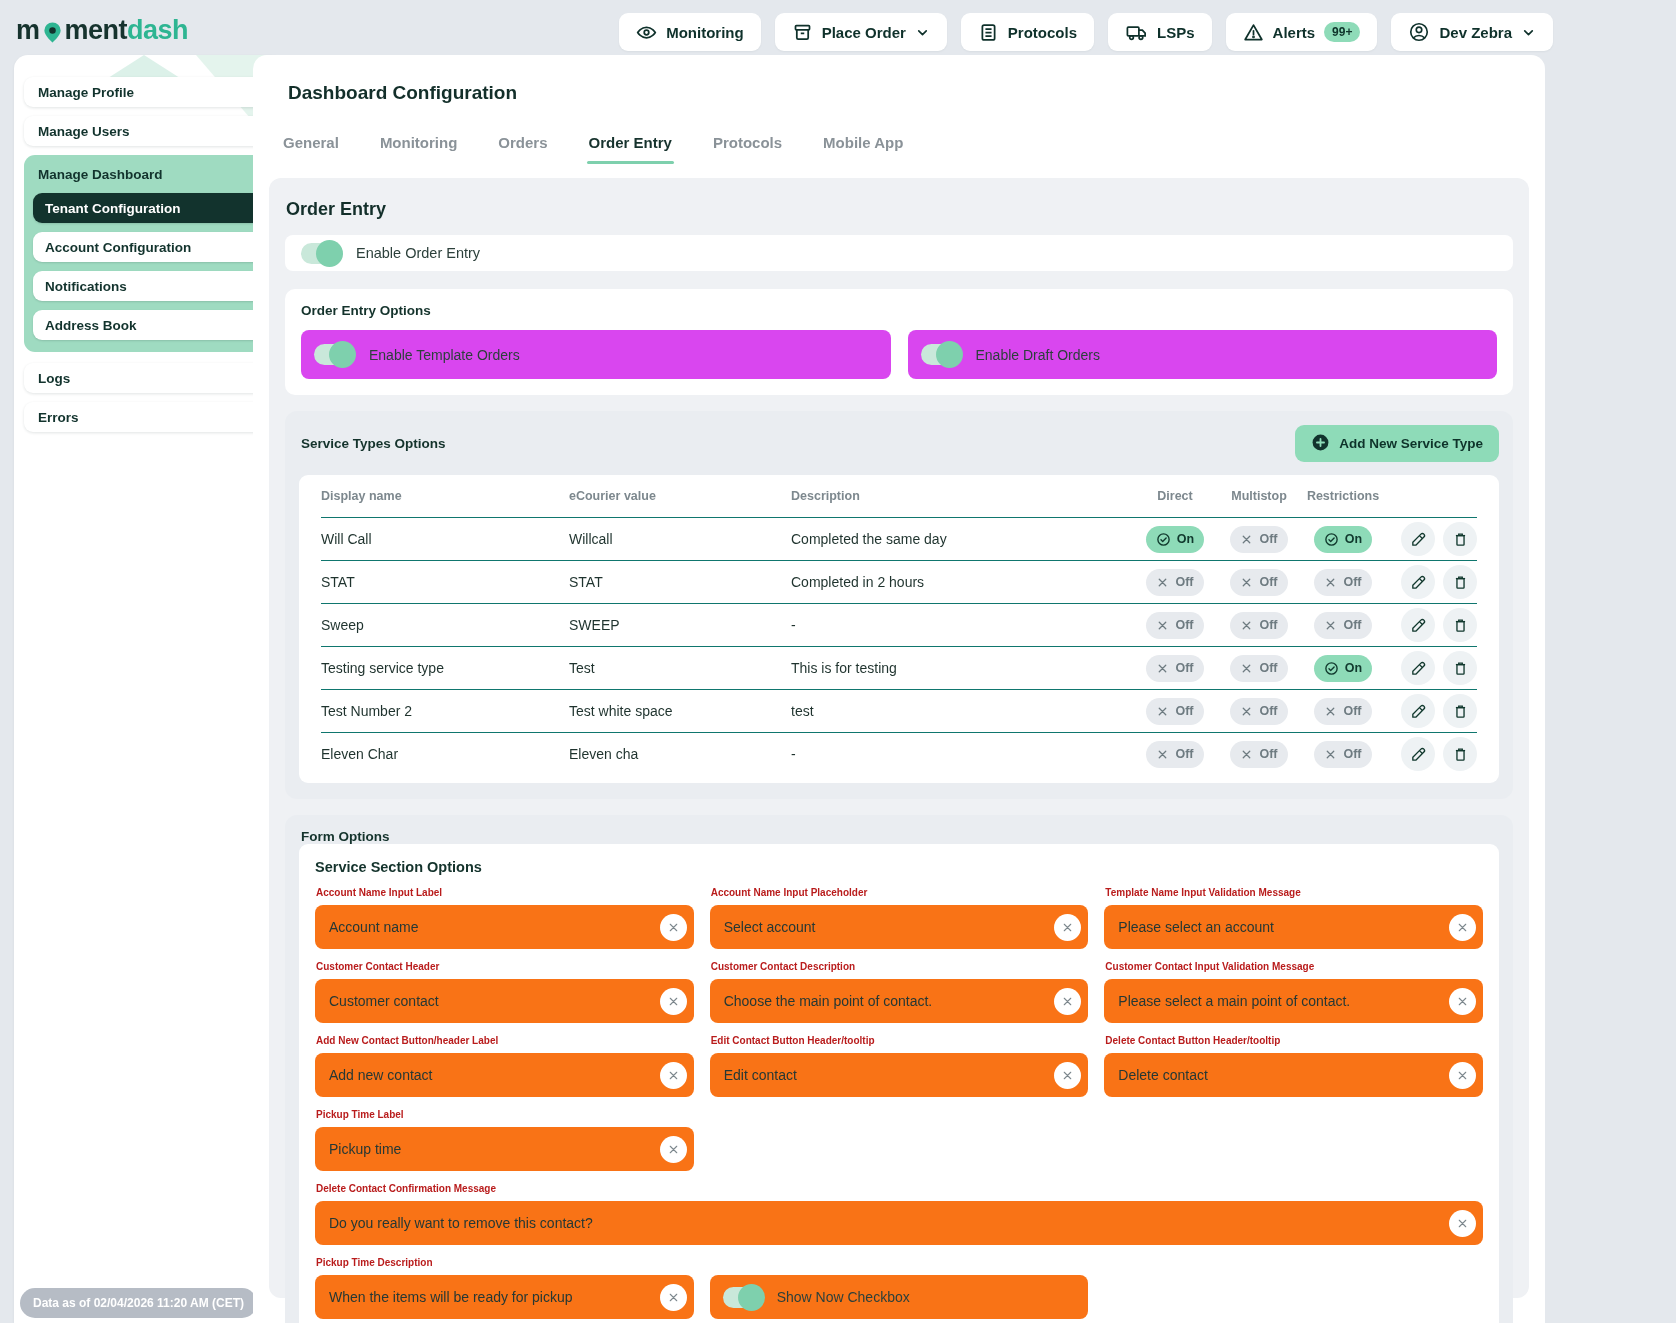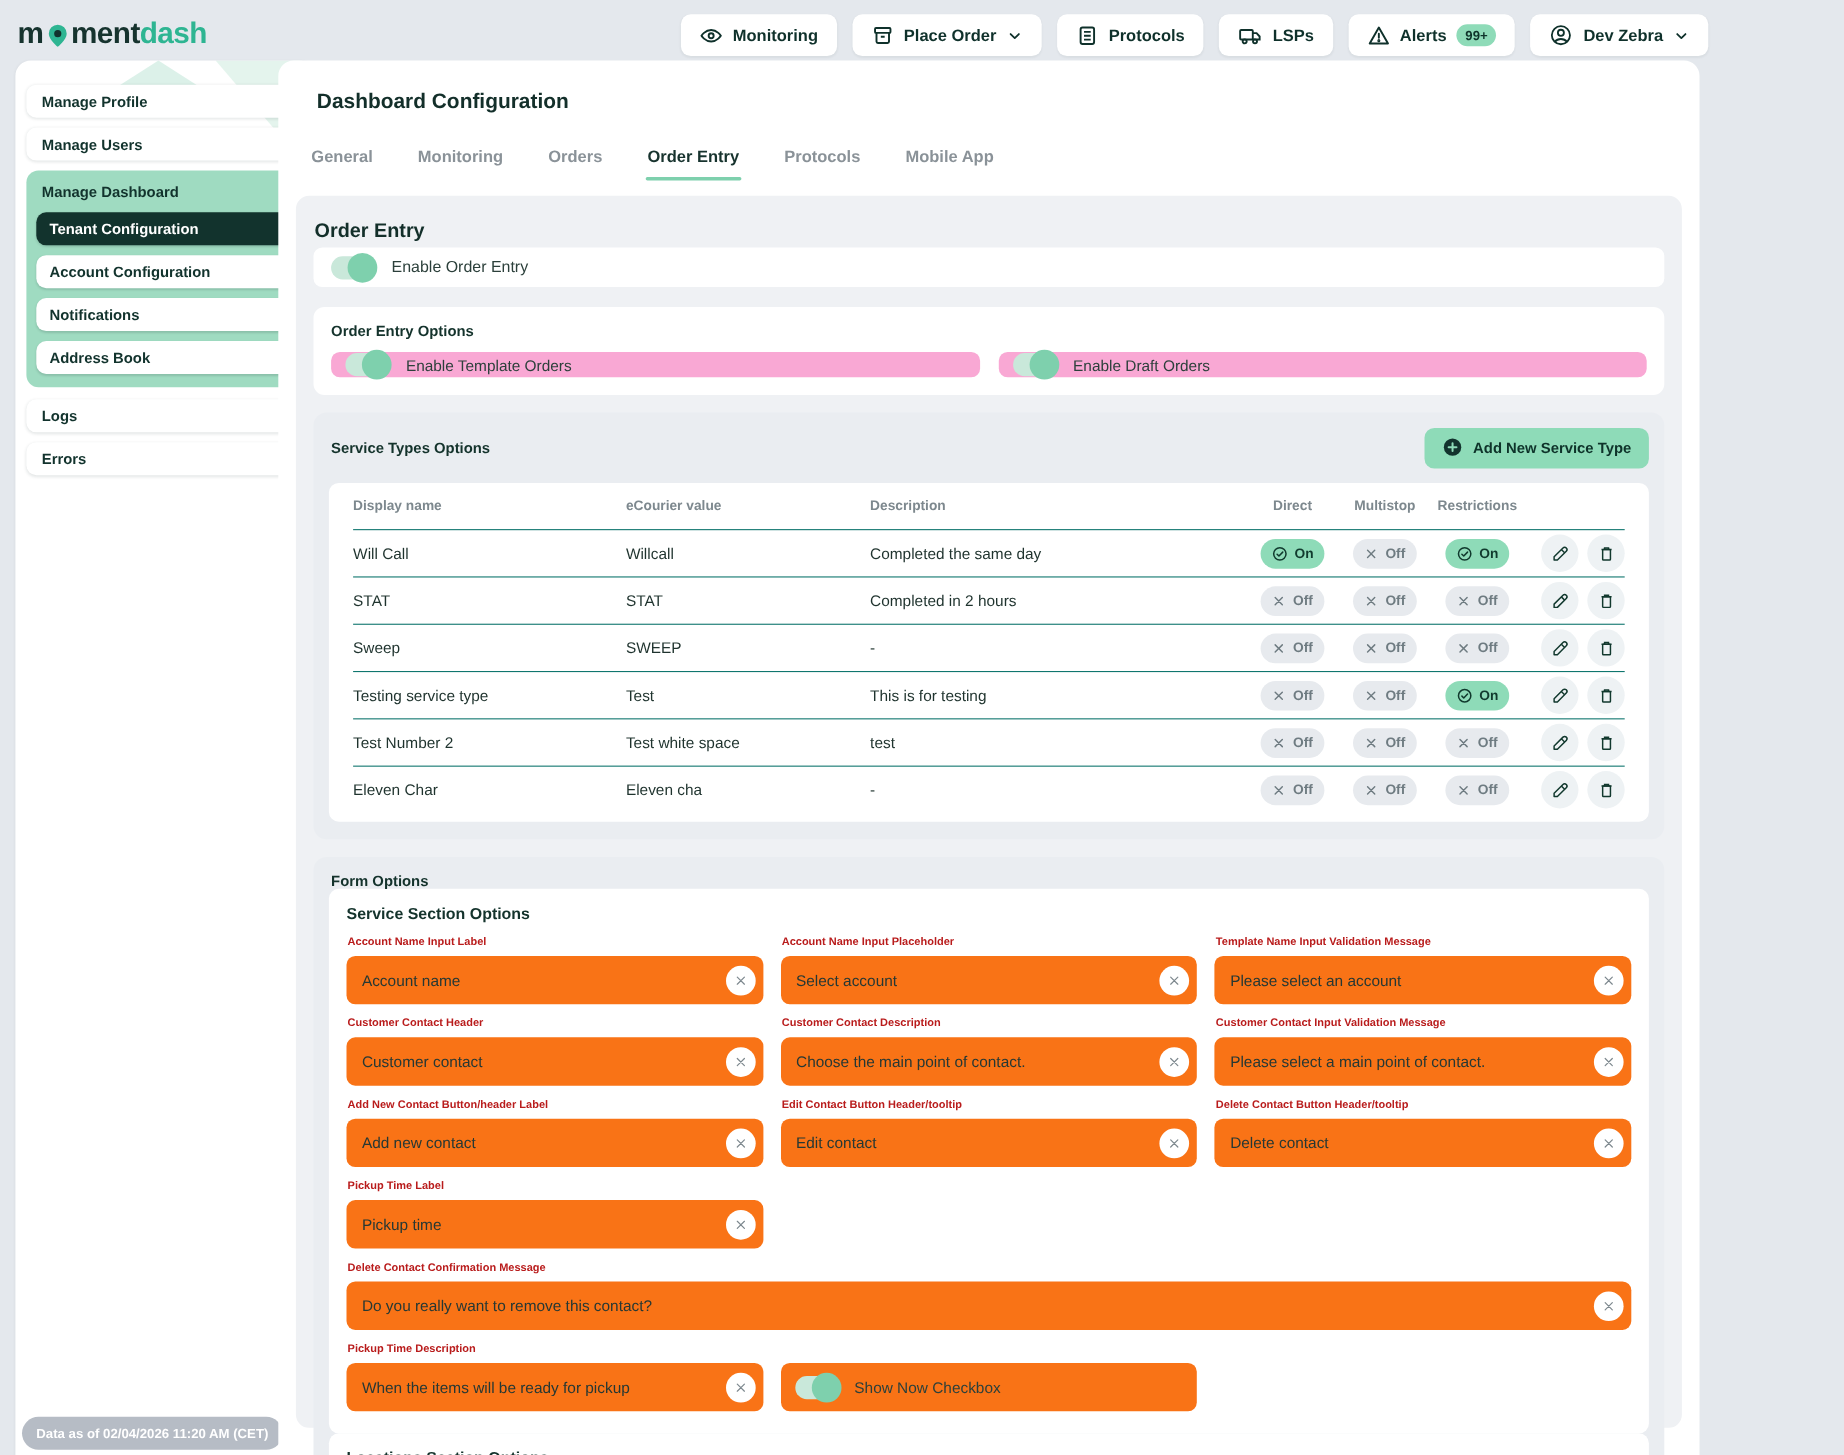--- a/index.html
+++ b/index.html
@@ -34,29 +34,29 @@
   
   .content { position:absolute; left:253px; top:55px; right:131px; bottom:0; background:#fff; border-radius:14px 14px 0 0; overflow:hidden; }
   .page-title { font-size:19px; font-weight:700; color:#132f2a; padding:27px 0 0 35px; }
   .tabs { display:flex; gap:41px; padding:30px 0 0 30px; }
   .tab { position:relative; font-size:15px; font-weight:700; color:#8a9298; padding-bottom:13px; cursor:pointer; }
   .tab.active { color:#17332e; }
   .tab.active::after { content:""; position:absolute; left:-2px; right:-2px; bottom:0; height:3px; border-radius:2px; background:#7ed0ad; }
 
   .panel-grey { margin:14px 16px 0 16px; background:#eff1f4; border-radius:12px; padding:16px; height:1120px; }
   .oe-heading { font-size:18px; font-weight:700; color:#132f2a; padding:5px 0 0 1px; }
-  .row-white { margin-top:5px; background:#fff; border-radius:8px; height:36px; display:flex; align-items:center; gap:15px; padding:0 16px; font-size:14.5px; color:#2c403b; }
+  .row-white { margin-top:15px; background:#fff; border-radius:8px; height:36px; display:flex; align-items:center; gap:15px; padding:0 16px; font-size:14.5px; color:#2c403b; }
 
   .tg { position:relative; width:40px; height:21px; border-radius:11px; background:#c9e8da; flex:0 0 auto; cursor:pointer; }
   .tg::after { content:""; position:absolute; width:27px; height:27px; border-radius:50%; background:#7ed0ad; right:-2px; top:-3px; }
 
   .card { margin-top:18px; background:#fff; border-radius:10px; padding:14px 16px 16px 16px; }
   .card-title { font-size:13.5px; font-weight:700; color:#14332c; }
   .opt-rows { display:flex; gap:17px; margin-top:12px; }
-  .opt-row { flex:1; background:#f9a8d4; border-radius:8px; height:23px; display:flex; align-items:center; gap:15px; padding:0 13px; font-size:14px; color:#2c403b; }
+  .opt-row { flex:1; background:#d946ef; border-radius:8px; height:49px; display:flex; align-items:center; gap:15px; padding:0 13px; font-size:14px; color:#2c403b; }
 
   .subpanel { margin-top:16px; background:#eaedf1; border-radius:12px; padding:14px 14px 16px 14px; }
   .sub-head { display:flex; justify-content:space-between; align-items:center; }
   .sub-title { font-size:13.5px; font-weight:700; color:#14332c; padding-left:2px; }
   .add-btn { display:flex; align-items:center; gap:9px; background:#8edbb8; border:none; border-radius:9px; height:37px; padding:0 16px; font-family:inherit; font-size:13.5px; font-weight:700; color:#0e332a; cursor:pointer; }
 
   .table-card { margin-top:13px; background:#fff; border-radius:9px; padding:0 22px 8px 22px; }
   .t-row { display:flex; align-items:center; height:43px; border-top:1px solid #0f766e; font-size:14px; color:#1f332e; }
   .t-row.t-head { height:42px; border-top:none; font-size:12.5px; font-weight:700; color:#7d888e; }
   .c-display { flex:0 0 248px; }

